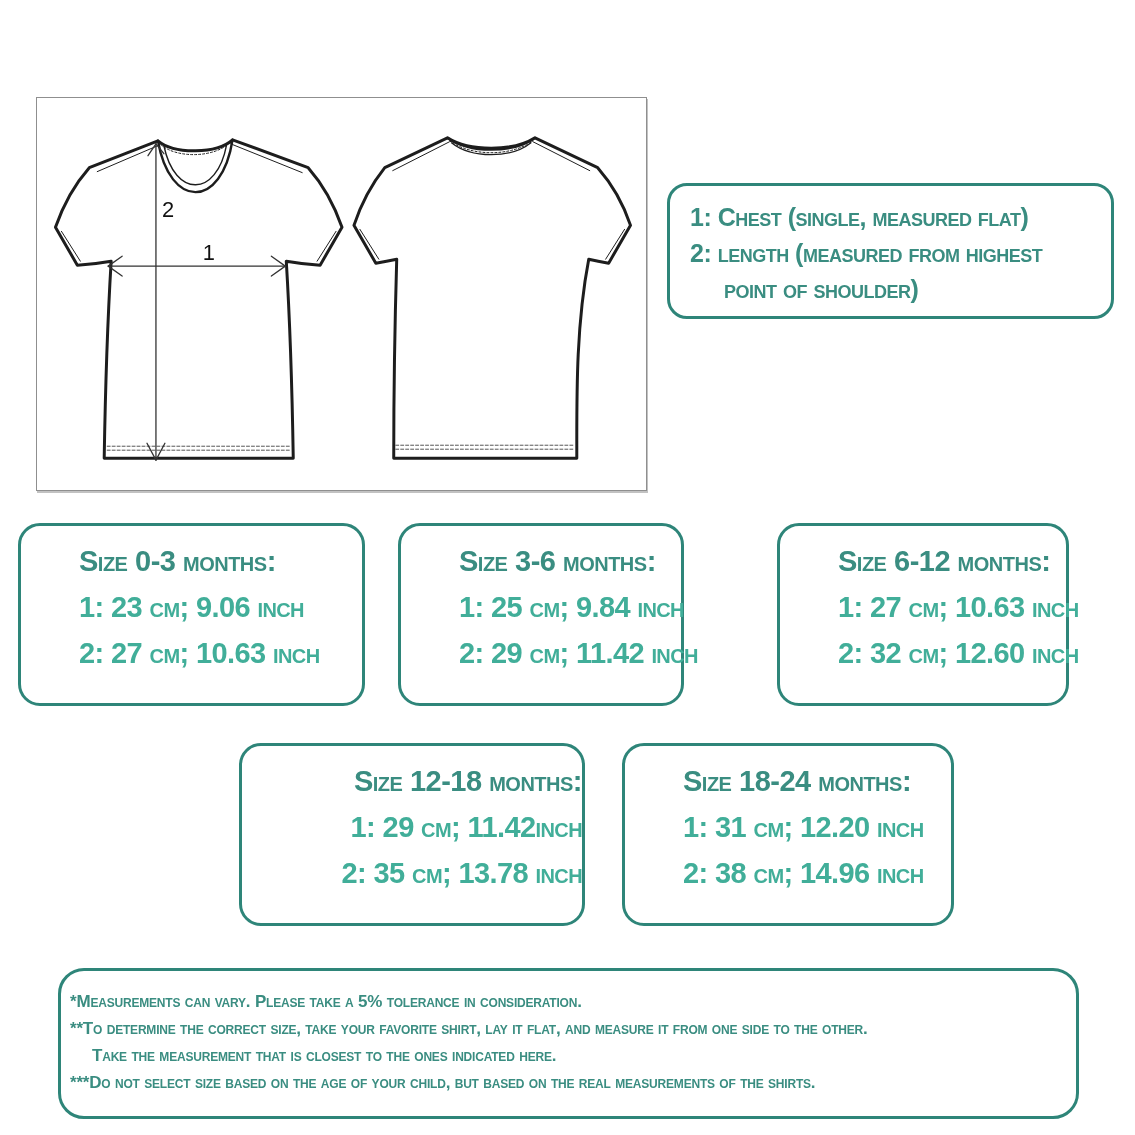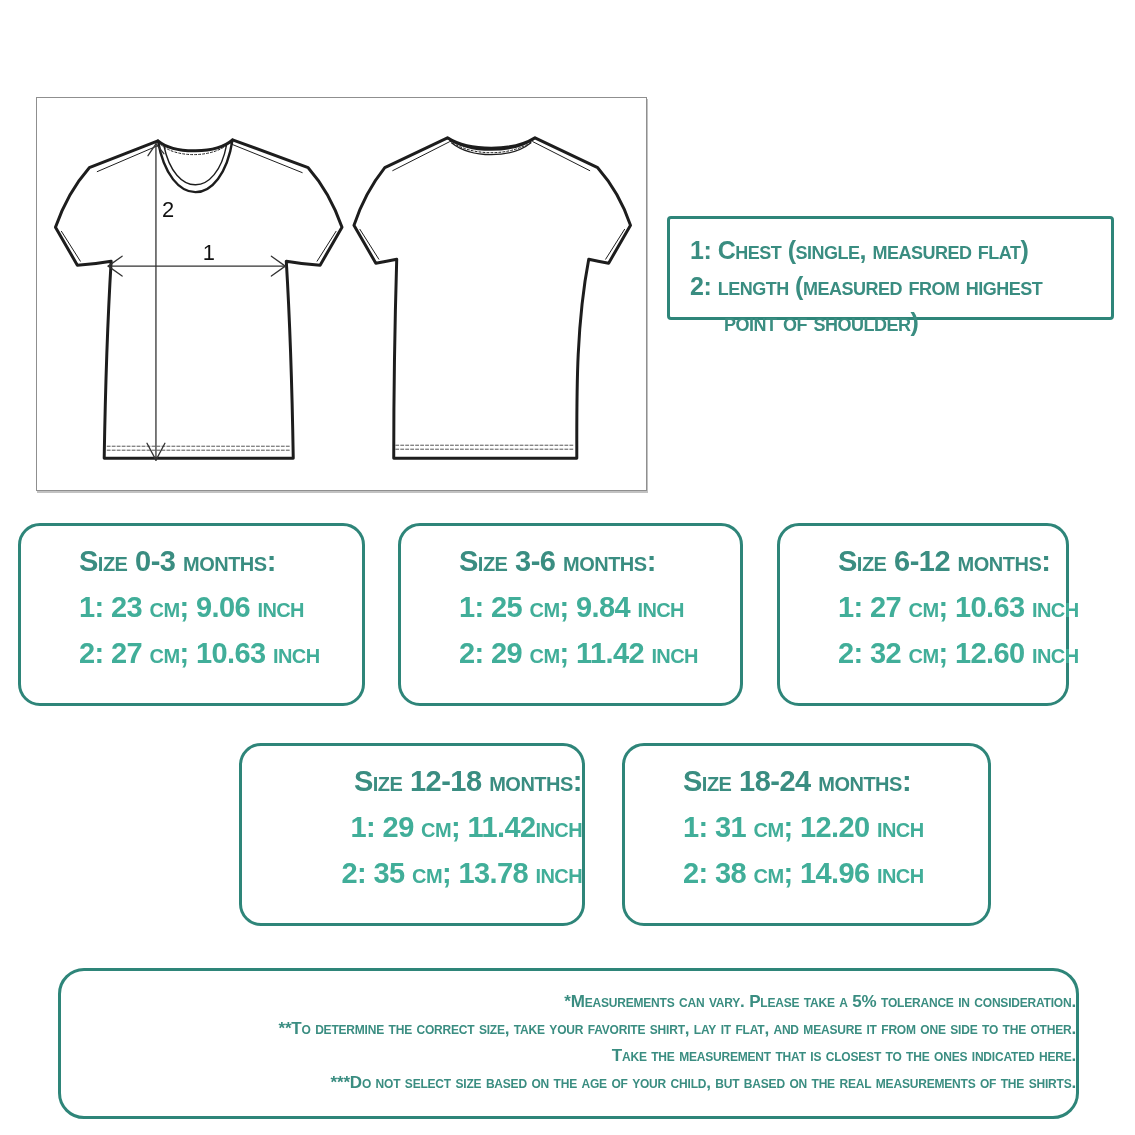--- a/index.html
+++ b/index.html
@@ -14,52 +14,51 @@
     border:1px solid #8f8f8f; background:#fff;
     box-shadow:1px 2px 0 rgba(120,120,120,.45);
   }
   .figure-box svg { display:block; width:100%; height:100%; }
   .sketch-label { font-family:"Liberation Sans",sans-serif; font-size:22px; fill:#111; }
 
   
   .teal-box {
     position:absolute; border:3px solid #2e8579; border-radius:22px; background:#fff;
   }
-  .legend-box { left:667px; top:183px; width:447px; height:104px; border-radius:4px;margin-top:33px; }
+  .legend-box { left:667px; top:183px; width:447px; height:136px; border-radius:20px; }
   .legend-text {
     padding:13px 0 0 20px; color:#3a8d81; font-weight:bold;
     font-variant:small-caps; font-size:25px; line-height:36px; letter-spacing:-0.5px;
     white-space:nowrap;
   }
   .legend-line.indent { padding-left:34px; }
 
   .size-box { height:183px;padding-left:30px; }
   .size-title {
     padding:17px 0 0 28px; color:#3a8d81; font-weight:bold;
     font-variant:small-caps; font-size:29px; line-height:36px; letter-spacing:-0.5px;
     white-space:nowrap;
   }
   .size-line {
     padding-left:28px; color:#41ae99; font-weight:bold;
     font-variant:small-caps; font-size:29px; line-height:46px; letter-spacing:-0.6px;
     white-space:nowrap;
   }
   .size-line.first { margin-top:5px; }
   .box-0-3   { left:18px;  top:523px; width:347px; }
-  .box-3-6   { left:398px; top:523px; width:345px; }
+  .box-3-6   { left:398px; top:523px; width:286px; }
   .box-6-12  { left:777px; top:523px; width:292px; }
   .box-12-18 { left:239px; top:743px; width:346px;text-align:right; }
-  .box-18-24 { left:622px; top:743px; width:369px; }
+  .box-18-24 { left:622px; top:743px; width:332px; }
 
   .notes-box { left:58px; top:968px; width:1021px; height:151px; border-radius:26px; }
   .notes-text {
     padding:17px 0 0 9px; color:#3a8d81; font-weight:bold;
     font-variant:small-caps; font-size:17px; line-height:27px; letter-spacing:-0.2px;
     white-space:nowrap;
-    text-align:right;
   }
   .note-line.indent { padding-left:22px; }
 </style>
 </head>
 <body>
 
 <div class="figure-box">
   <svg viewBox="0 0 611 394">
     <g stroke="#1d1d1d" fill="none" stroke-linejoin="round" stroke-linecap="round">
 

